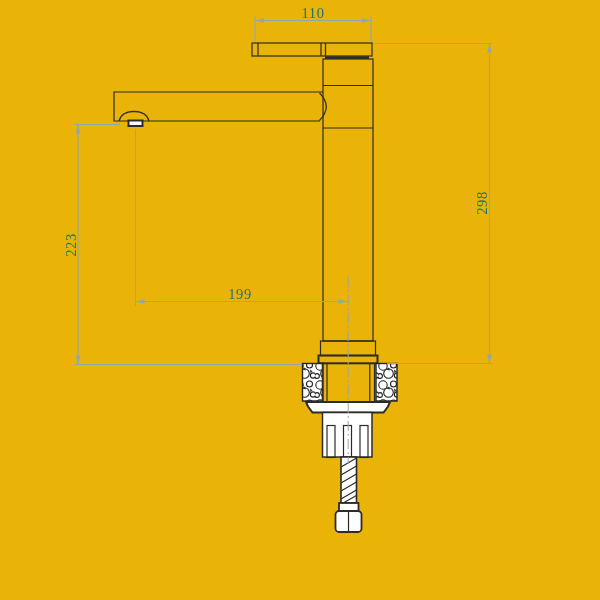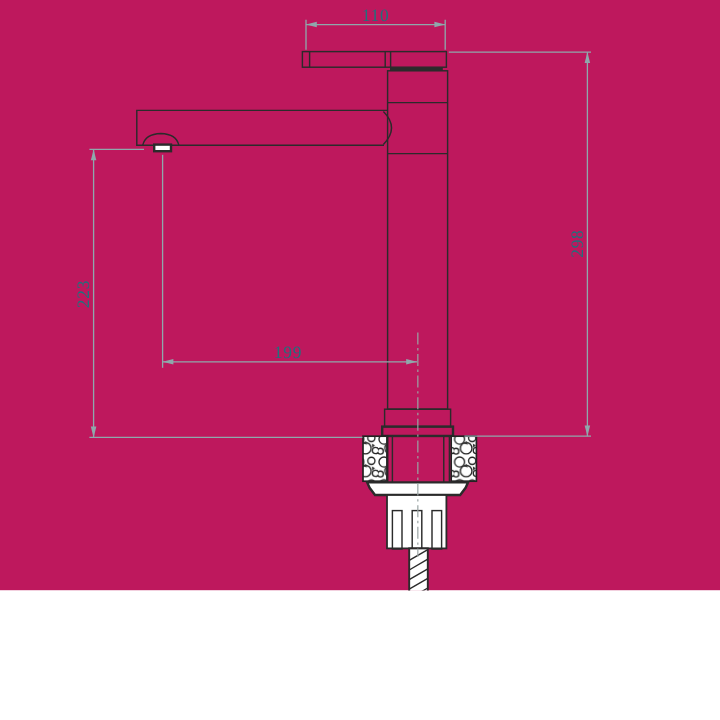--- a/index.html
+++ b/index.html
@@ -1,16 +1,16 @@
 <!DOCTYPE html>
 <html><head>
 <meta charset="utf-8">
 <style>
   html, body { margin: 0; padding: 0; background: #ffffff; }
-  .canvas-wrap { width: 600px; height: 492px; background: #be185d; position: relative; }
+  .canvas-wrap { width: 600px; height: 600px; background: #eab308; position: relative; }
   svg { display: block; }
   .dim-text {
     font-family: "Liberation Serif", "DejaVu Serif", serif;
     font-size: 14.5px;
     letter-spacing: 0.6px;
     fill: #20707c;
   }
 </style>
 </head>
 <body>

